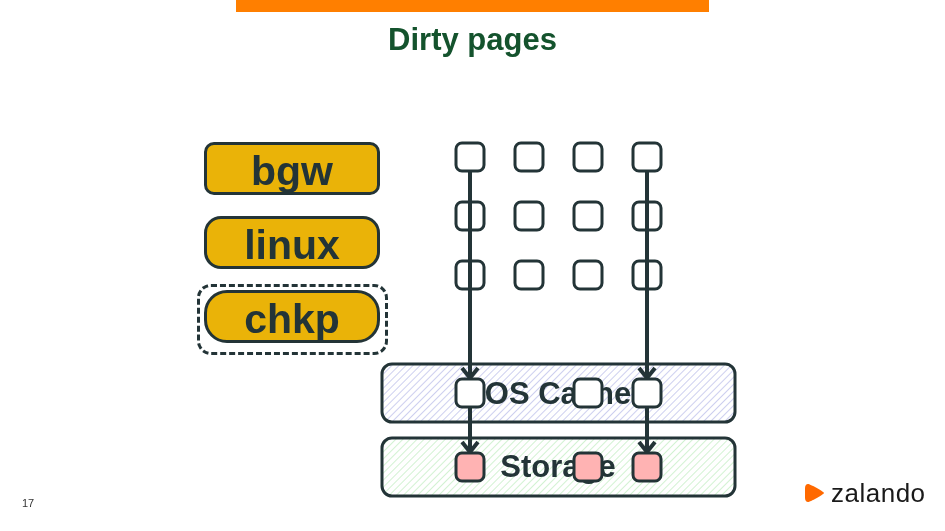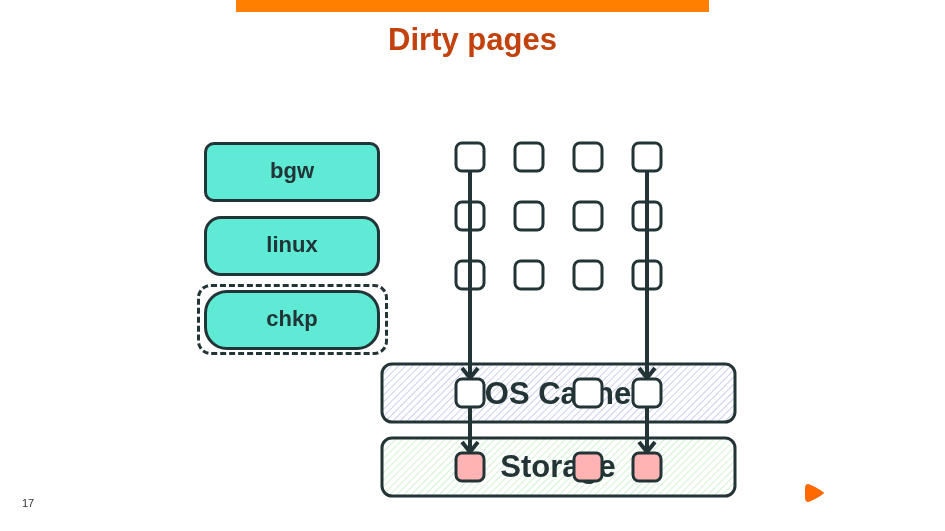--- a/index.html
+++ b/index.html
@@ -1,23 +1,23 @@
 <!DOCTYPE html>
 <html><head>
   <meta charset="utf-8">
   <style>
     html, body { margin: 0; padding: 0; }
     body { width: 945px; height: 531px; background: #ffffff; position: relative; overflow: hidden;
            font-family: "Liberation Sans", sans-serif; }
     .top-bar { position: absolute; left: 236px; top: 0; width: 473px; height: 12px; background: #ff7f00; }
     .title { position: absolute; left: 0; width: 945px; top: 22px; text-align: center;
-             font-size: 31px; font-weight: bold; color: #c2410c; }
-    .proc { position: absolute; left: 204px; width: 176px; height: 60px; box-sizing: border-box;
-            border: 3px solid #233437; border-radius: 10px; background: #5eead4;
-            text-align: center; line-height: 52px; font-size: 22px; font-weight: bold; color: #233437; }
+             font-size: 31px; font-weight: bold; color: #14532d; }
+    .proc { position: absolute; left: 204px; width: 176px; height: 53px; box-sizing: border-box;
+            border: 3px solid #233437; border-radius: 10px; background: #eab308;
+            text-align: center; line-height: 52px; font-size: 41px; font-weight: bold; color: #233437; }
     .dashed { position: absolute; left: 197px; top: 284px; width: 191px; height: 71px; box-sizing: border-box;
               border: 3px dashed #233437; border-radius: 14px; }
     .slide-num { position: absolute; left: 22px; top: 497px; font-size: 11px; color: #333333; }
     .logo { position: absolute; left: 803px; top: 478px; height: 30px; display: flex; align-items: center; }
     .logo-text { font-size: 26px; color: #1a1a1a; margin-left: 4px; letter-spacing: 0.5px; }
     svg.diag { position: absolute; left: 0; top: 0; }
   </style>
 </head>
 <body>
 
@@ -84,13 +84,14 @@
       <rect x="633" y="453" width="28" height="28" rx="6" fill="#ffb3b3" stroke="#233437" stroke-width="3"></rect>
     </g>
 </svg>
 
 <div class="slide-num">17</div>
 
 <div class="logo">
   <svg width="24" height="24" viewBox="0 0 24 24">
     <path d="M5 3 C3 3 2 5 2 7 L2 17 C2 19 3 21 5 21 C7 21 20 14 21 12 C20 10 7 3 5 3 Z" fill="#ff6900"></path>
   </svg>
+  <span class="logo-text">zalando</span>
 </div>
 
 </body></html>

